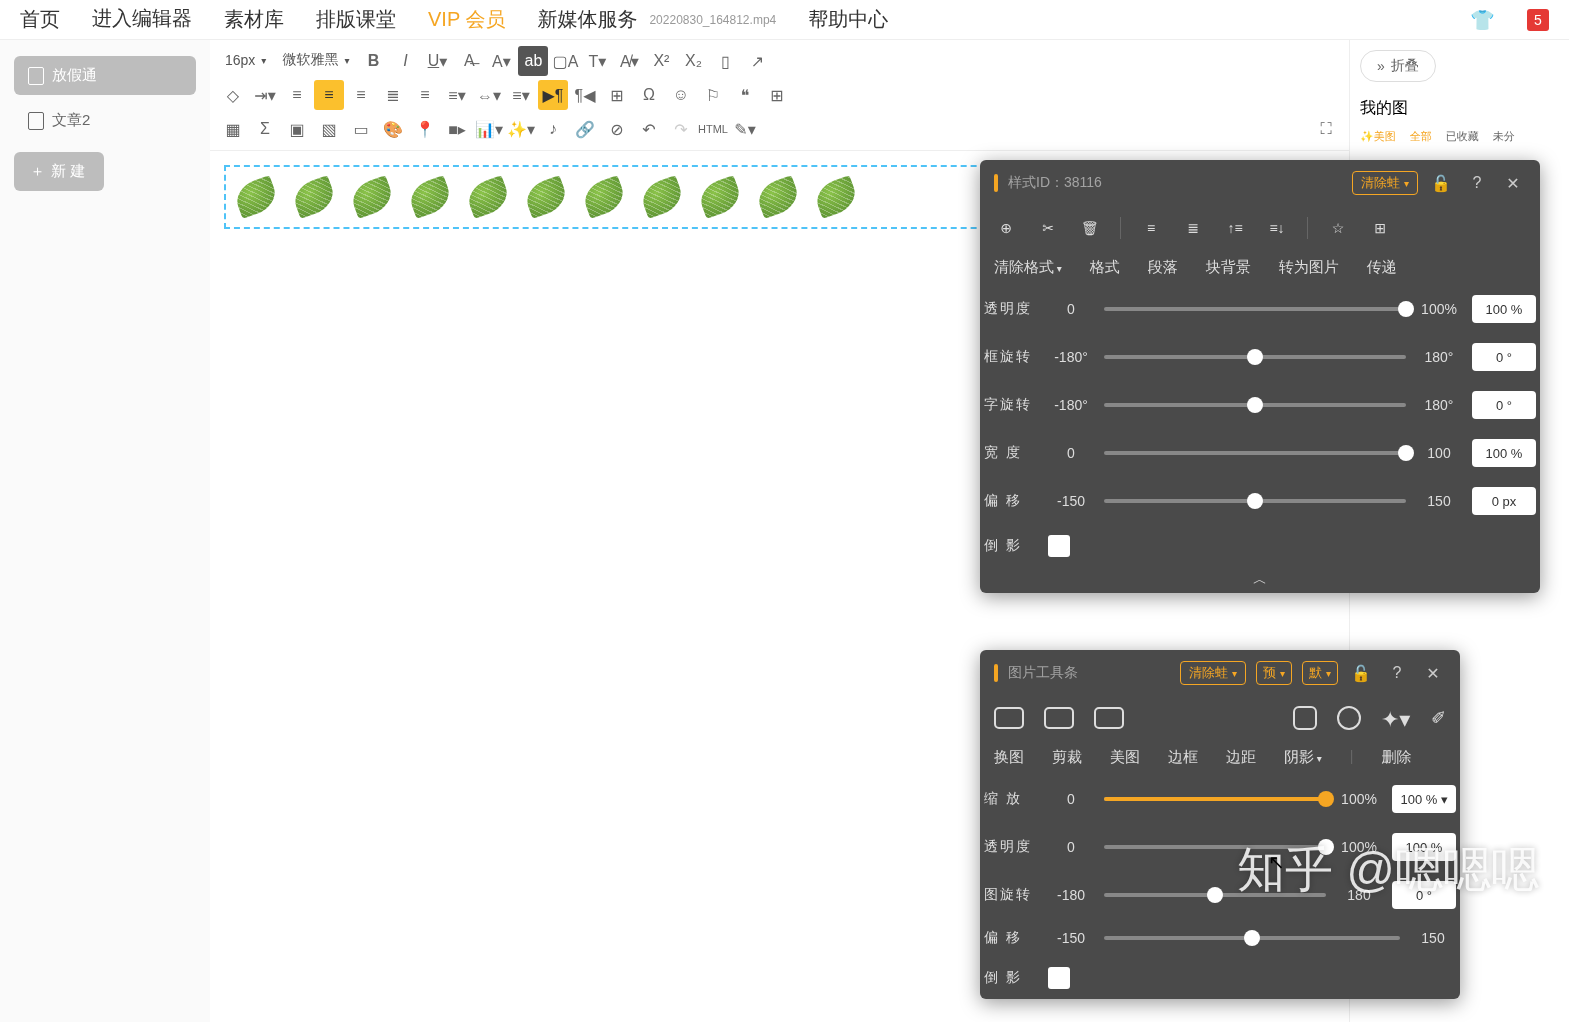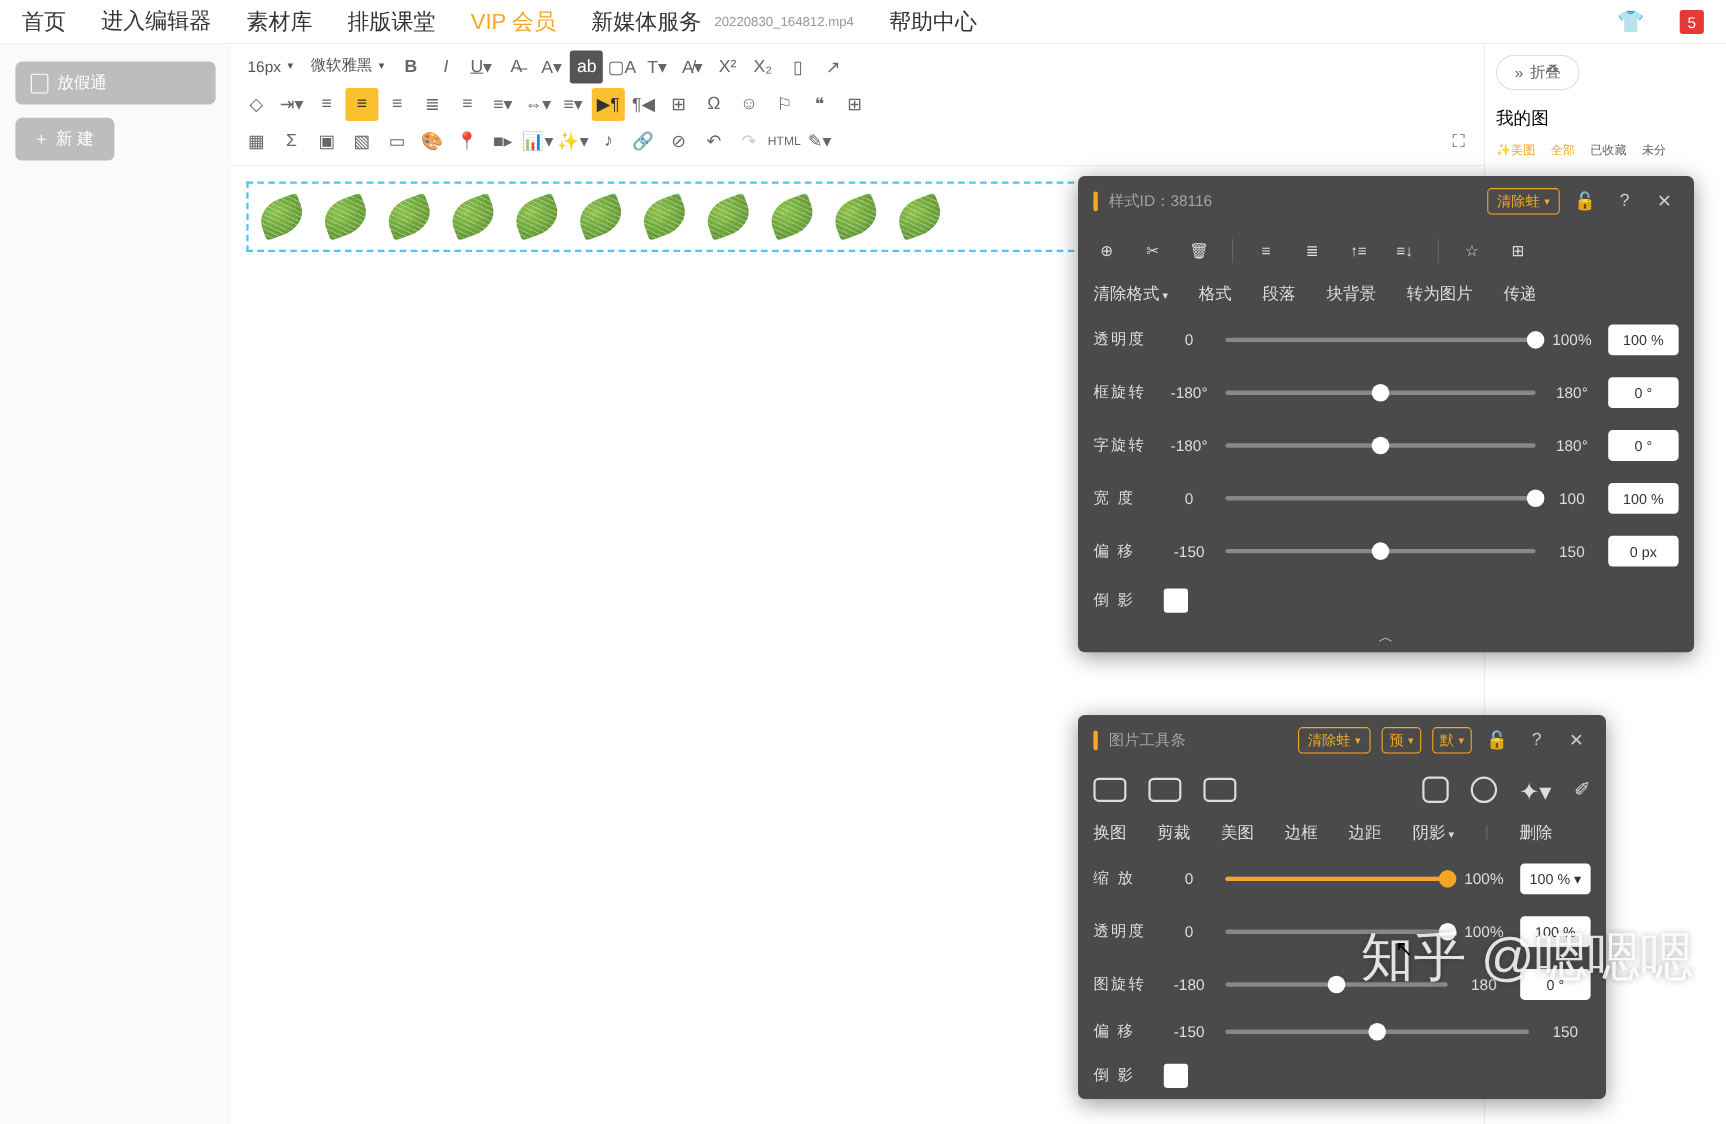--- a/index.html
+++ b/index.html
@@ -43,21 +43,21 @@
 .p-head .ttl{flex:1;font-size:14px;color:#a3a3a3}
 .p-head .chip{border:1px solid #f5a623;color:#f5a623;padding:2px 8px;border-radius:4px;font-size:13px;cursor:pointer;display:flex;align-items:center;gap:4px}
 .p-head .chip::after{content:"▾";font-size:10px}
 .p-head .ibtn{width:26px;height:26px;display:flex;align-items:center;justify-content:center;color:#ccc;cursor:pointer;font-size:16px}
 .p-icons{display:flex;gap:18px;padding:10px 14px;align-items:center}
 .p-icons .ic{width:24px;height:24px;display:flex;align-items:center;justify-content:center;color:#ddd;cursor:pointer}
 .p-icons .sep{width:1px;height:22px;background:#666}
 .p-tabs{display:flex;gap:28px;padding:8px 14px;color:#ddd}
 .p-tabs .tb{cursor:pointer;font-size:15px}
 .p-tabs .tb.dd::after{content:" ▾";font-size:10px}
-.slider-row{display:flex;align-items:center;padding:10px 14px;gap:10px}
+.slider-row{display:flex;align-items:center;padding:10px 4px;gap:10px}
 .slider-row .lbl{width:54px;color:#ddd;letter-spacing:2px}
 .slider-row .min,.slider-row .max{width:46px;text-align:center;color:#ddd;font-size:14px}
 .slider-row .track{flex:1;height:4px;background:#888;border-radius:2px;position:relative;cursor:pointer}
 .slider-row .track .fill{position:absolute;left:0;top:0;bottom:0;background:#f5a623;border-radius:2px}
 .slider-row .track .thumb{position:absolute;top:50%;width:16px;height:16px;background:#fff;border-radius:50%;transform:translate(-50%,-50%)}
 .slider-row .track.orange .thumb{background:#f5a623}
 .slider-row .val{width:64px;height:28px;background:#fff;color:#333;border-radius:4px;display:flex;align-items:center;justify-content:center;font-size:13px}
 .swatch{width:22px;height:22px;background:#fff;border-radius:3px;cursor:pointer}
 .collapse-arrow{text-align:center;padding:4px;color:#ccc;cursor:pointer}
 .shape-row{display:flex;gap:20px;padding:10px 14px;align-items:center}
@@ -85,20 +85,24 @@
   <span style="font-size:20px;color:#bbb">👕</span>
   <span class="badge">5</span>
 </div>
 
 <div class="main">
 
   <div class="sidebar">
     <div class="doc-item active">
       <span class="icn"></span>
       <span>放假通</span>
+    </div>
+    <div class="doc-item">
+      <span class="icn"></span>
+      <span>文章2</span>
     </div>
     <div class="new-btn">
       <span>＋</span>
       <span>新 建</span>
     </div>
   </div>
 
   <div class="editor-area">
     <div class="toolbar">
       <div class="tb-row">

